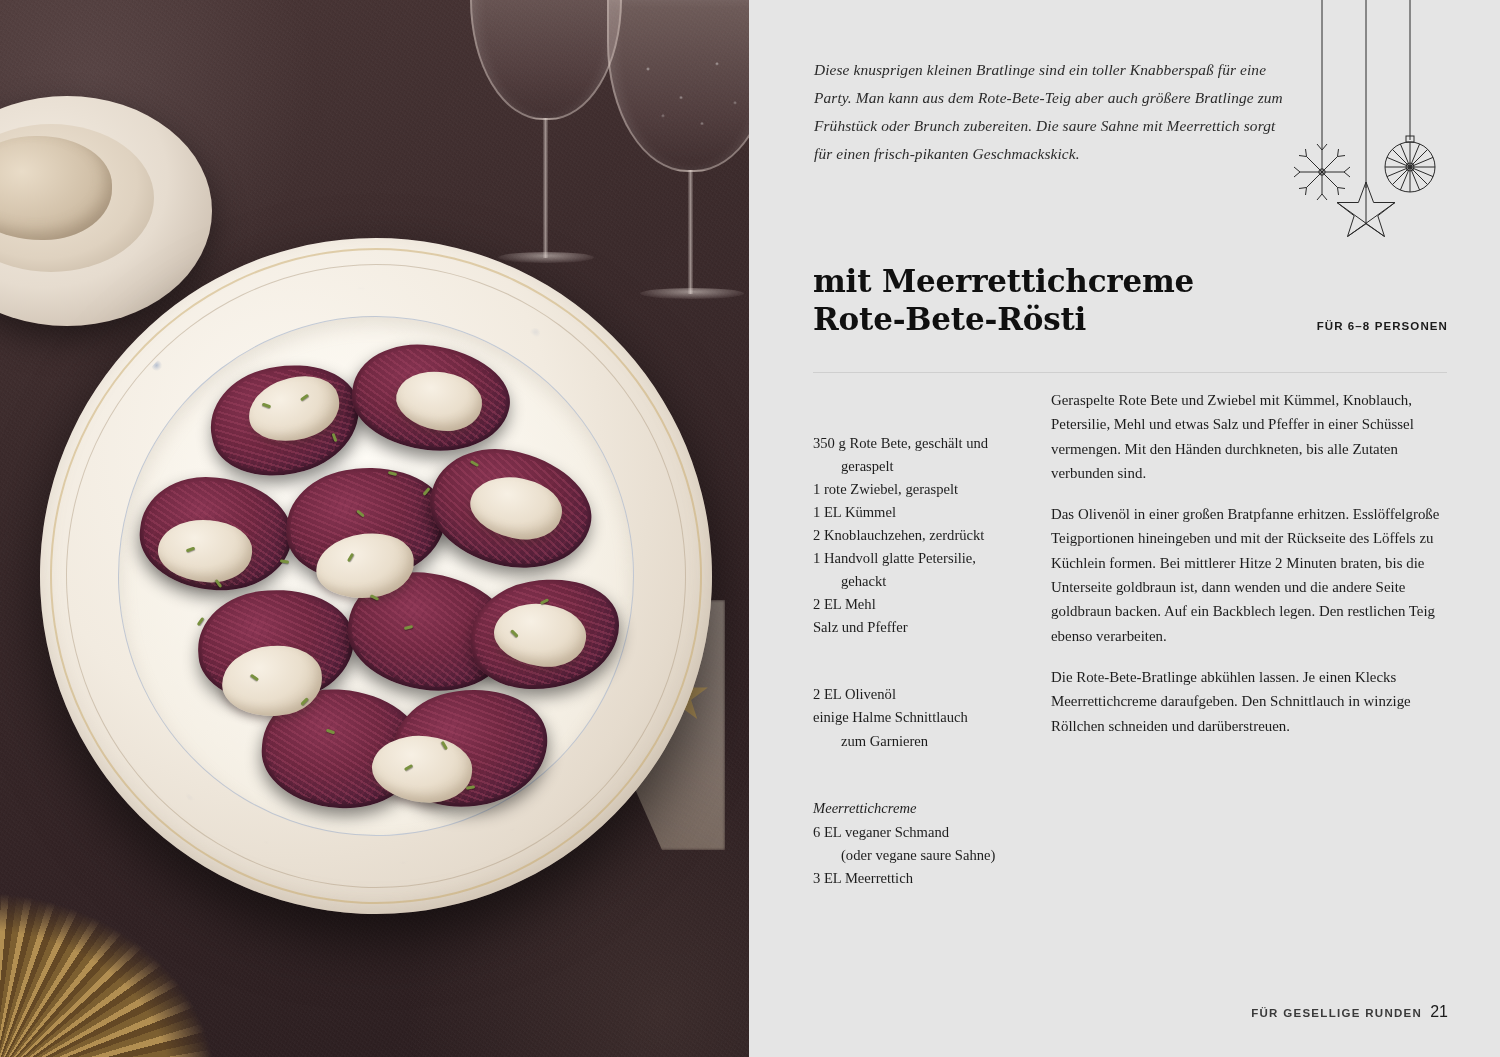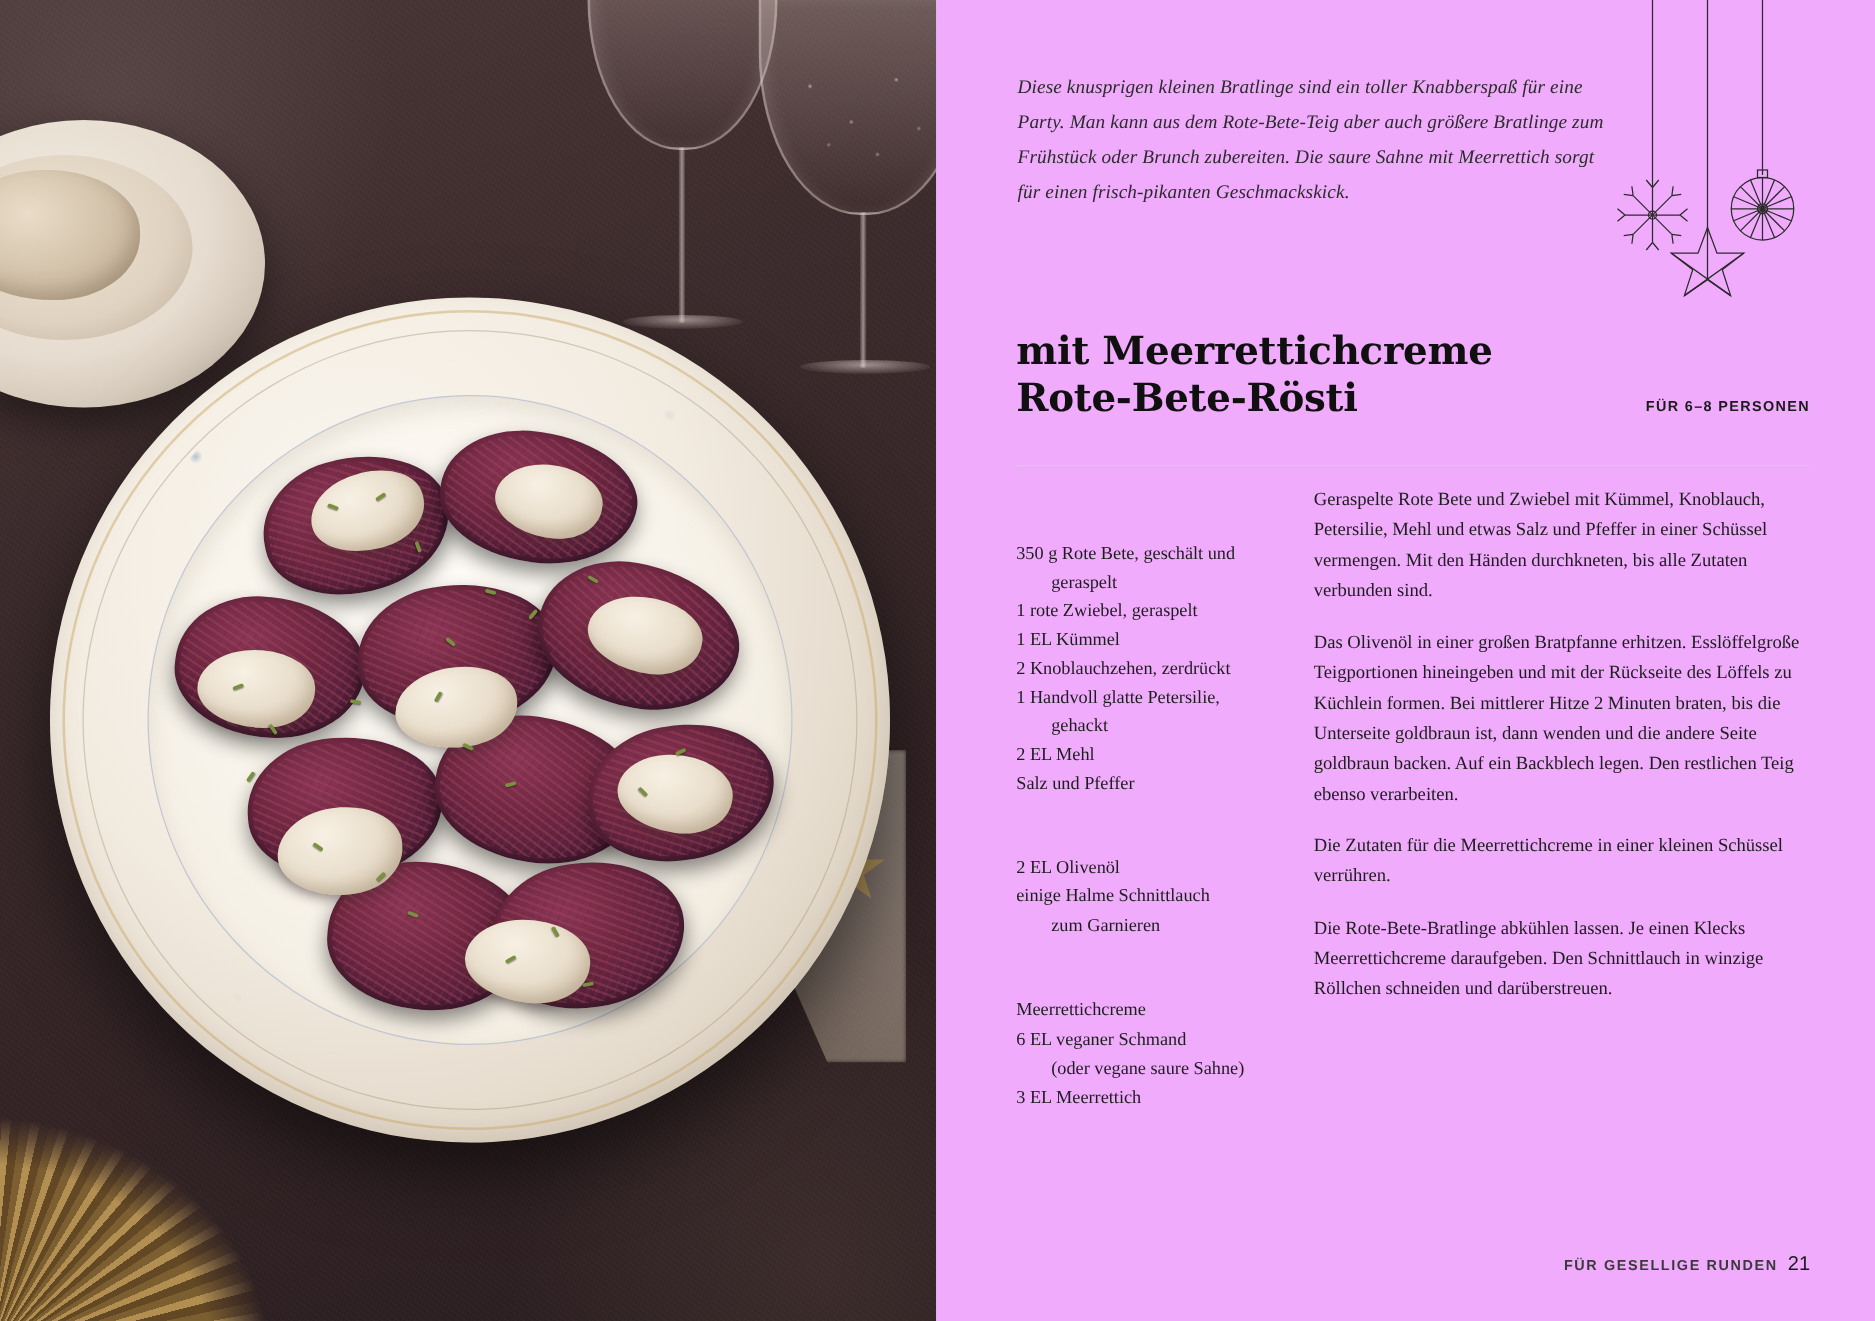--- a/index.html
+++ b/index.html
@@ -218,21 +218,21 @@
     border-radius: 2px;
     background: #79913f;
     box-shadow: 0 1px 1px rgba(0,0,0,.35);
   }
 
   
   .recipe-page {
     position: relative;
     width: 751px;
     height: 1057px;
-    background: #f0abfc;
+    background: #e5e5e5;
     padding: 12px;
   }
   .intro {
     position: absolute;
     left: 65px; top: 56px;
     width: 472px;
     font-style: italic;
     font-size: 15.4px;
     line-height: 1.82;
     color: #2b2b2b;
@@ -286,20 +286,21 @@
   .ing-group:last-child { margin-bottom: 0; }
   .ing-item {
     text-indent: -14px;
     padding-left: 14px;
   }
   .ing-sub {
     padding-left: 28px;
     text-indent: 0;
   }
   .ing-head {
+    font-style: italic;
     margin-bottom: 1px;
   }
   .steps {
     width: 398px;
     font-size: 14.9px;
     line-height: 1.63;
     color: #1d1d1d;
   }
   .steps p { margin: 0 0 17px 0; }
   .steps p:last-child { margin-bottom: 0; }
@@ -479,21 +480,20 @@
           <div class="ing-group">
             <div class="ing-head">Meerrettichcreme</div>
             <div class="ing-item">6 EL veganer Schmand</div>
             <div class="ing-item ing-sub">(oder vegane saure Sahne)</div>
             <div class="ing-item">3 EL Meerrettich</div>
           </div>
         </div>
       <div class="steps" id="steps">
           <p>Geraspelte Rote Bete und Zwiebel mit Kümmel, Knoblauch, Petersilie, Mehl und etwas Salz und Pfeffer in einer Schüssel vermengen. Mit den Händen durchkneten, bis alle Zutaten verbunden sind.</p>
           <p>Das Olivenöl in einer großen Bratpfanne erhitzen. Esslöffelgroße Teigportionen hineingeben und mit der Rückseite des Löffels zu Küchlein formen. Bei mittlerer Hitze 2 Minuten braten, bis die Unterseite goldbraun ist, dann wenden und die andere Seite goldbraun backen. Auf ein Backblech legen. Den restlichen Teig ebenso verarbeiten.</p>
-          <p>Die Zutaten für die Meerrettichcreme in einer kleinen Schüssel verrühren.</p>
           <p>Die Rote-Bete-Bratlinge abkühlen lassen. Je einen Klecks Meerrettichcreme daraufgeben. Den Schnittlauch in winzige Röllchen schneiden und darüberstreuen.</p>
         </div>
     </div>
 
     <div class="footer">
       <span class="footer-chapter">FÜR GESELLIGE RUNDEN</span>
       <span class="folio">21</span>
     </div>
 
   </div>

